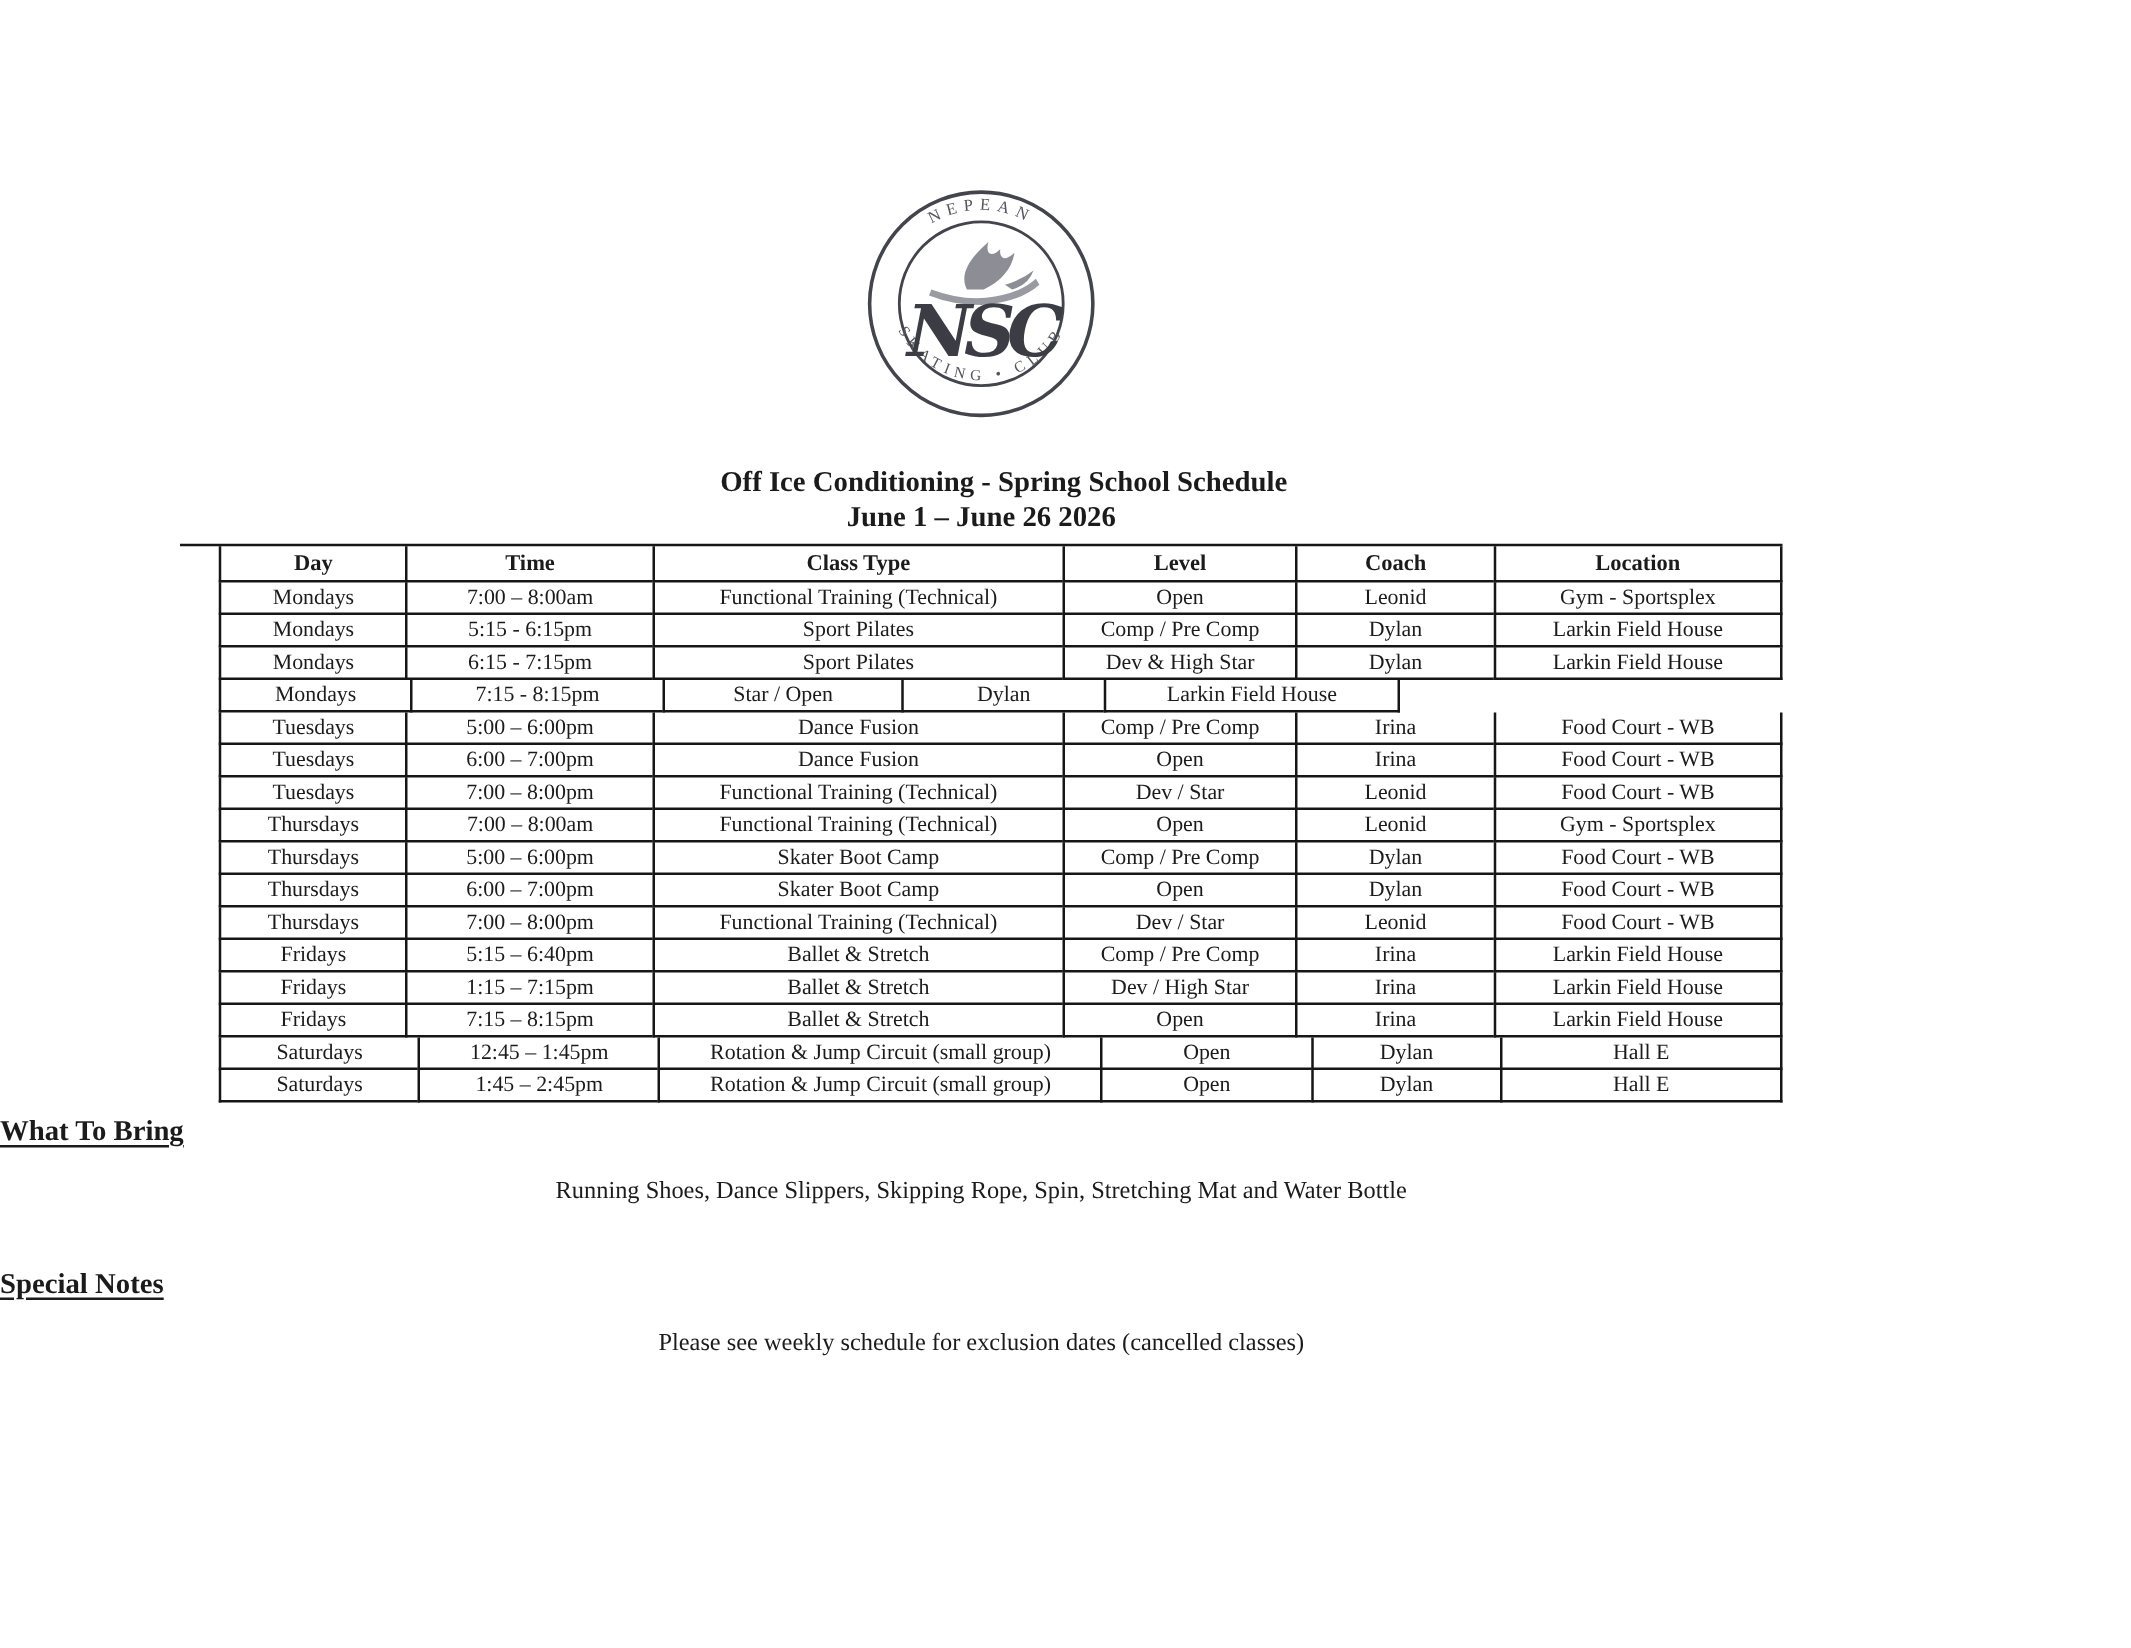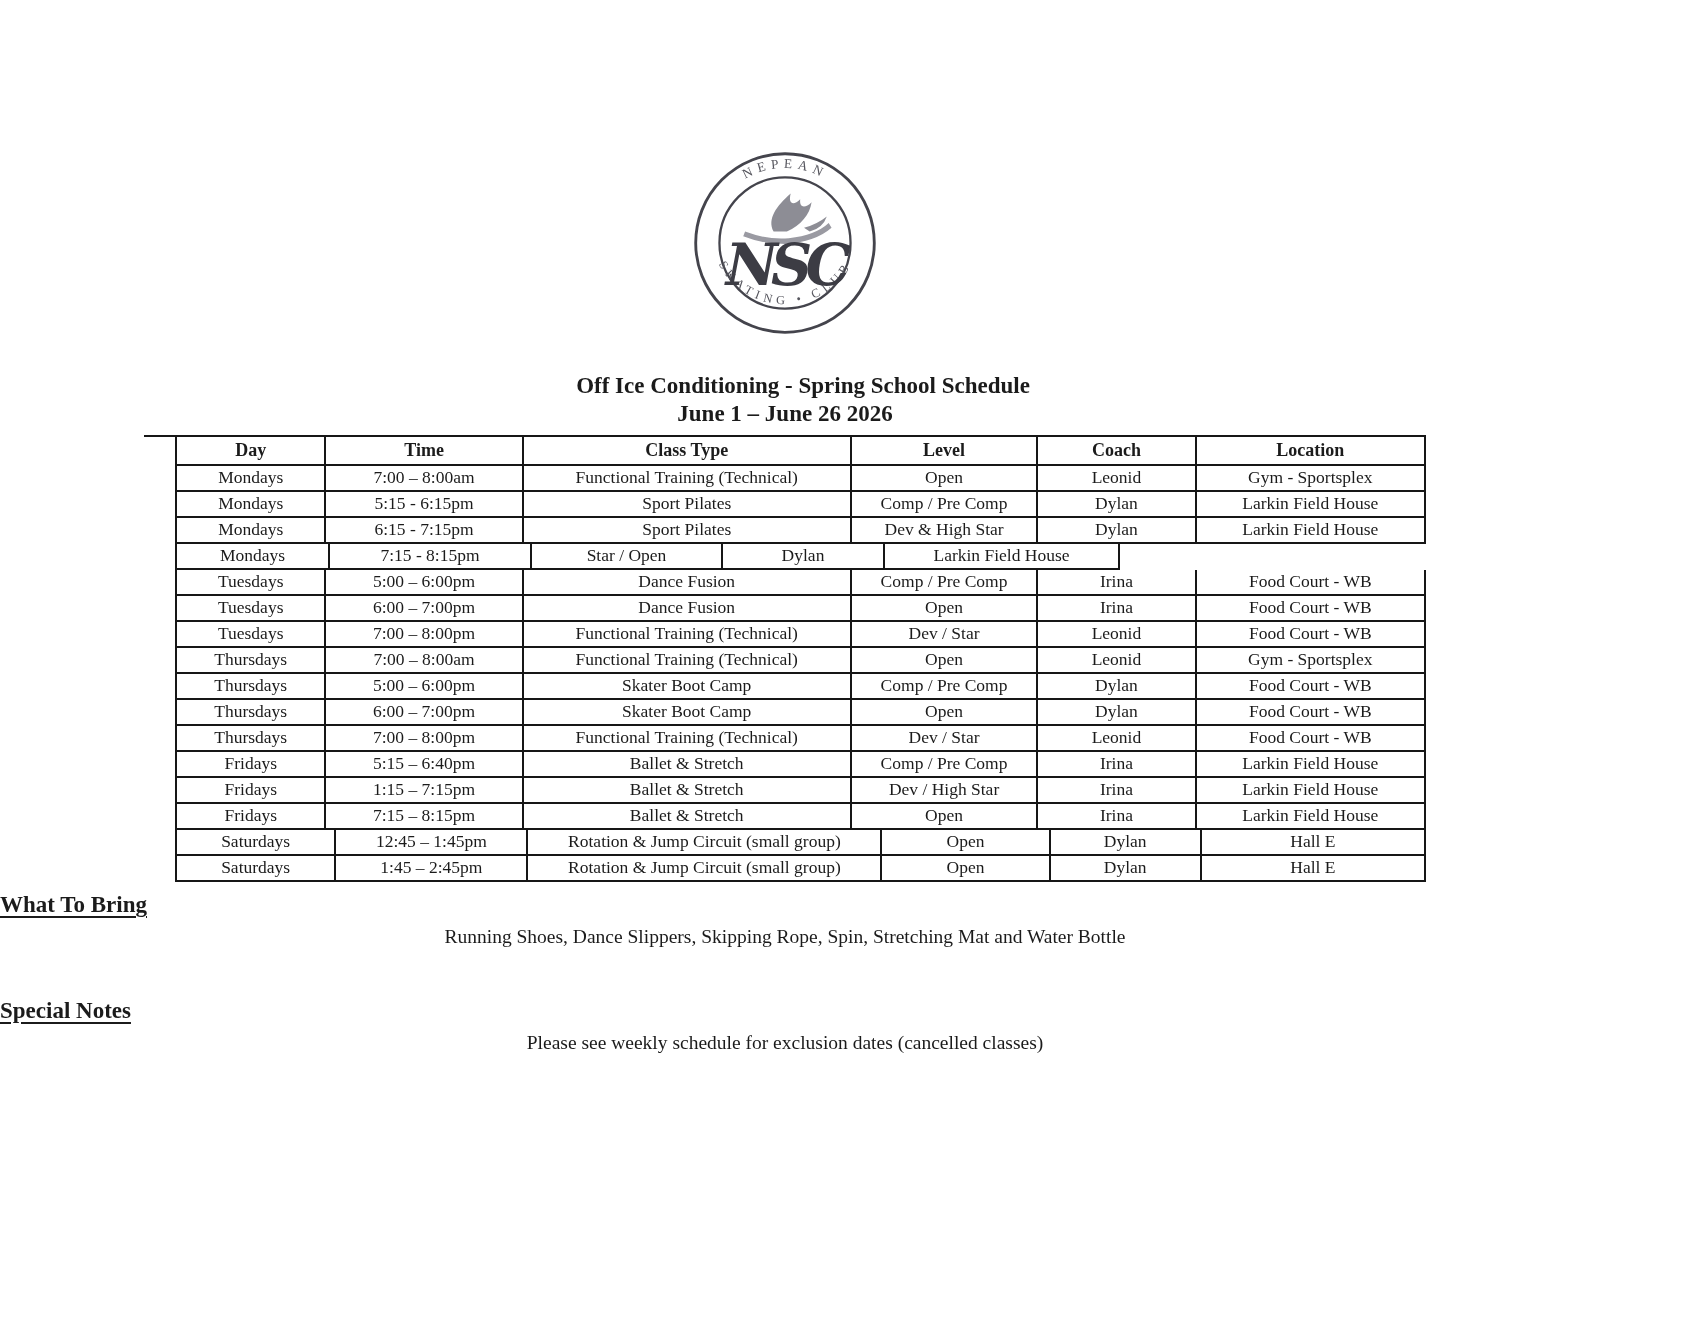--- a/index.html
+++ b/index.html
@@ -40,21 +40,21 @@
   .t-row.wide .c5{width:254px}
   .big-class { font-size:21px; }
 
   
   .section-heading {
     margin-top:8px; font-size:23px; font-weight:bold;
     text-decoration:underline; text-decoration-thickness:2px; text-underline-offset:4px;
     line-height:30px;
   }
   .section-heading.notes { margin-top:46px; }
-  .section-text { margin-top:4px; text-align:center; font-size:19.5px; line-height:26px; }
+  .section-text { margin-top:20px; text-align:center; font-size:19.5px; line-height:26px; }
 </style>
 </head>
 <body>
 
 <div class="content">
 
   <div class="logo-wrap">
     <svg width="190" height="190" viewBox="0 0 200 200">
       <circle cx="100" cy="100" r="94" fill="none" stroke="#44444c" stroke-width="3"></circle>
       <circle cx="100" cy="100" r="69" fill="none" stroke="#44444c" stroke-width="2.4"></circle>

